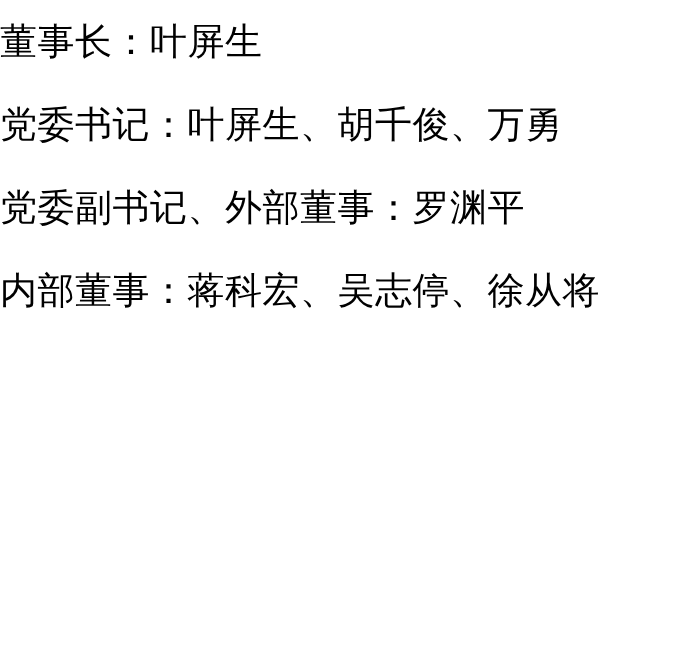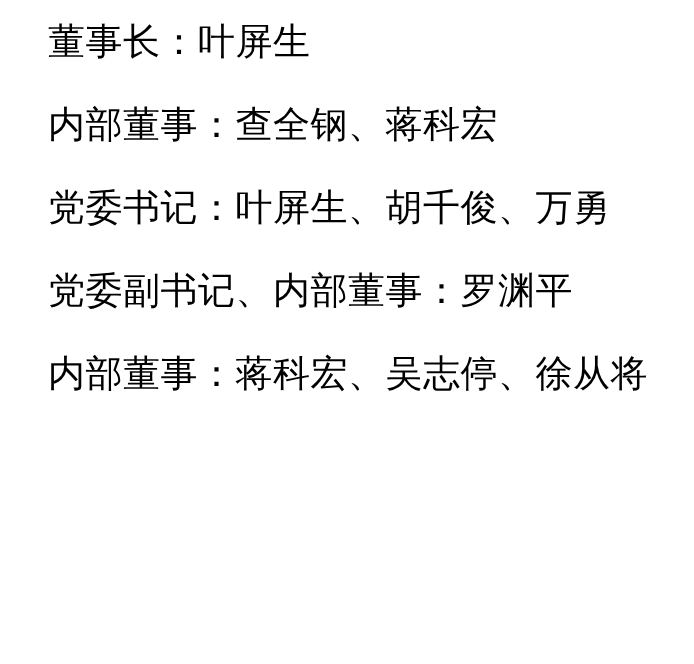--- a/index.html
+++ b/index.html
@@ -7,21 +7,20 @@
     padding: 0;
     background: #ffffff;
     width: 694px;
     height: 664px;
     overflow: hidden;
   }
   .page {
     box-sizing: border-box;
     width: 694px;
     height: 664px;
-    padding-left: 48px;
     padding-top: 0;
     font-family: "DejaVu Serif", "Liberation Serif", serif;
     font-size: 37px;
     color: #000000;
   }
   .doc-line {
     margin: 0;
     height: 83px;
     display: flex;
     align-items: center;
@@ -36,24 +35,23 @@
     text-underline-offset: 5px;
   }
 </style>
 </head>
 <body>
 
 <div class="page">
 
   <p class="doc-line"><span>董事长：叶屏生</span><span class="misspell"></span><span></span></p>
 
-  <p class="doc-line"><span>内部董事：查全钢、蒋科宏</span><span class="misspell"></span><span></span></p>
 
   <p class="doc-line"><span>党委书记：叶屏生、胡千俊、万勇</span><span class="misspell"></span><span></span></p>
 
 
 
-  <p class="doc-line"><span>党委副书记、内部董事：罗渊平</span><span class="misspell"></span><span></span></p>
+  <p class="doc-line"><span>党委副书记、外部董事：罗渊平</span><span class="misspell"></span><span></span></p>
 
 
   <p class="doc-line"><span>内部董事：蒋科宏、吴志停、徐从将</span><span class="misspell"></span><span></span></p>
 
 </div>
 
 </body></html>

